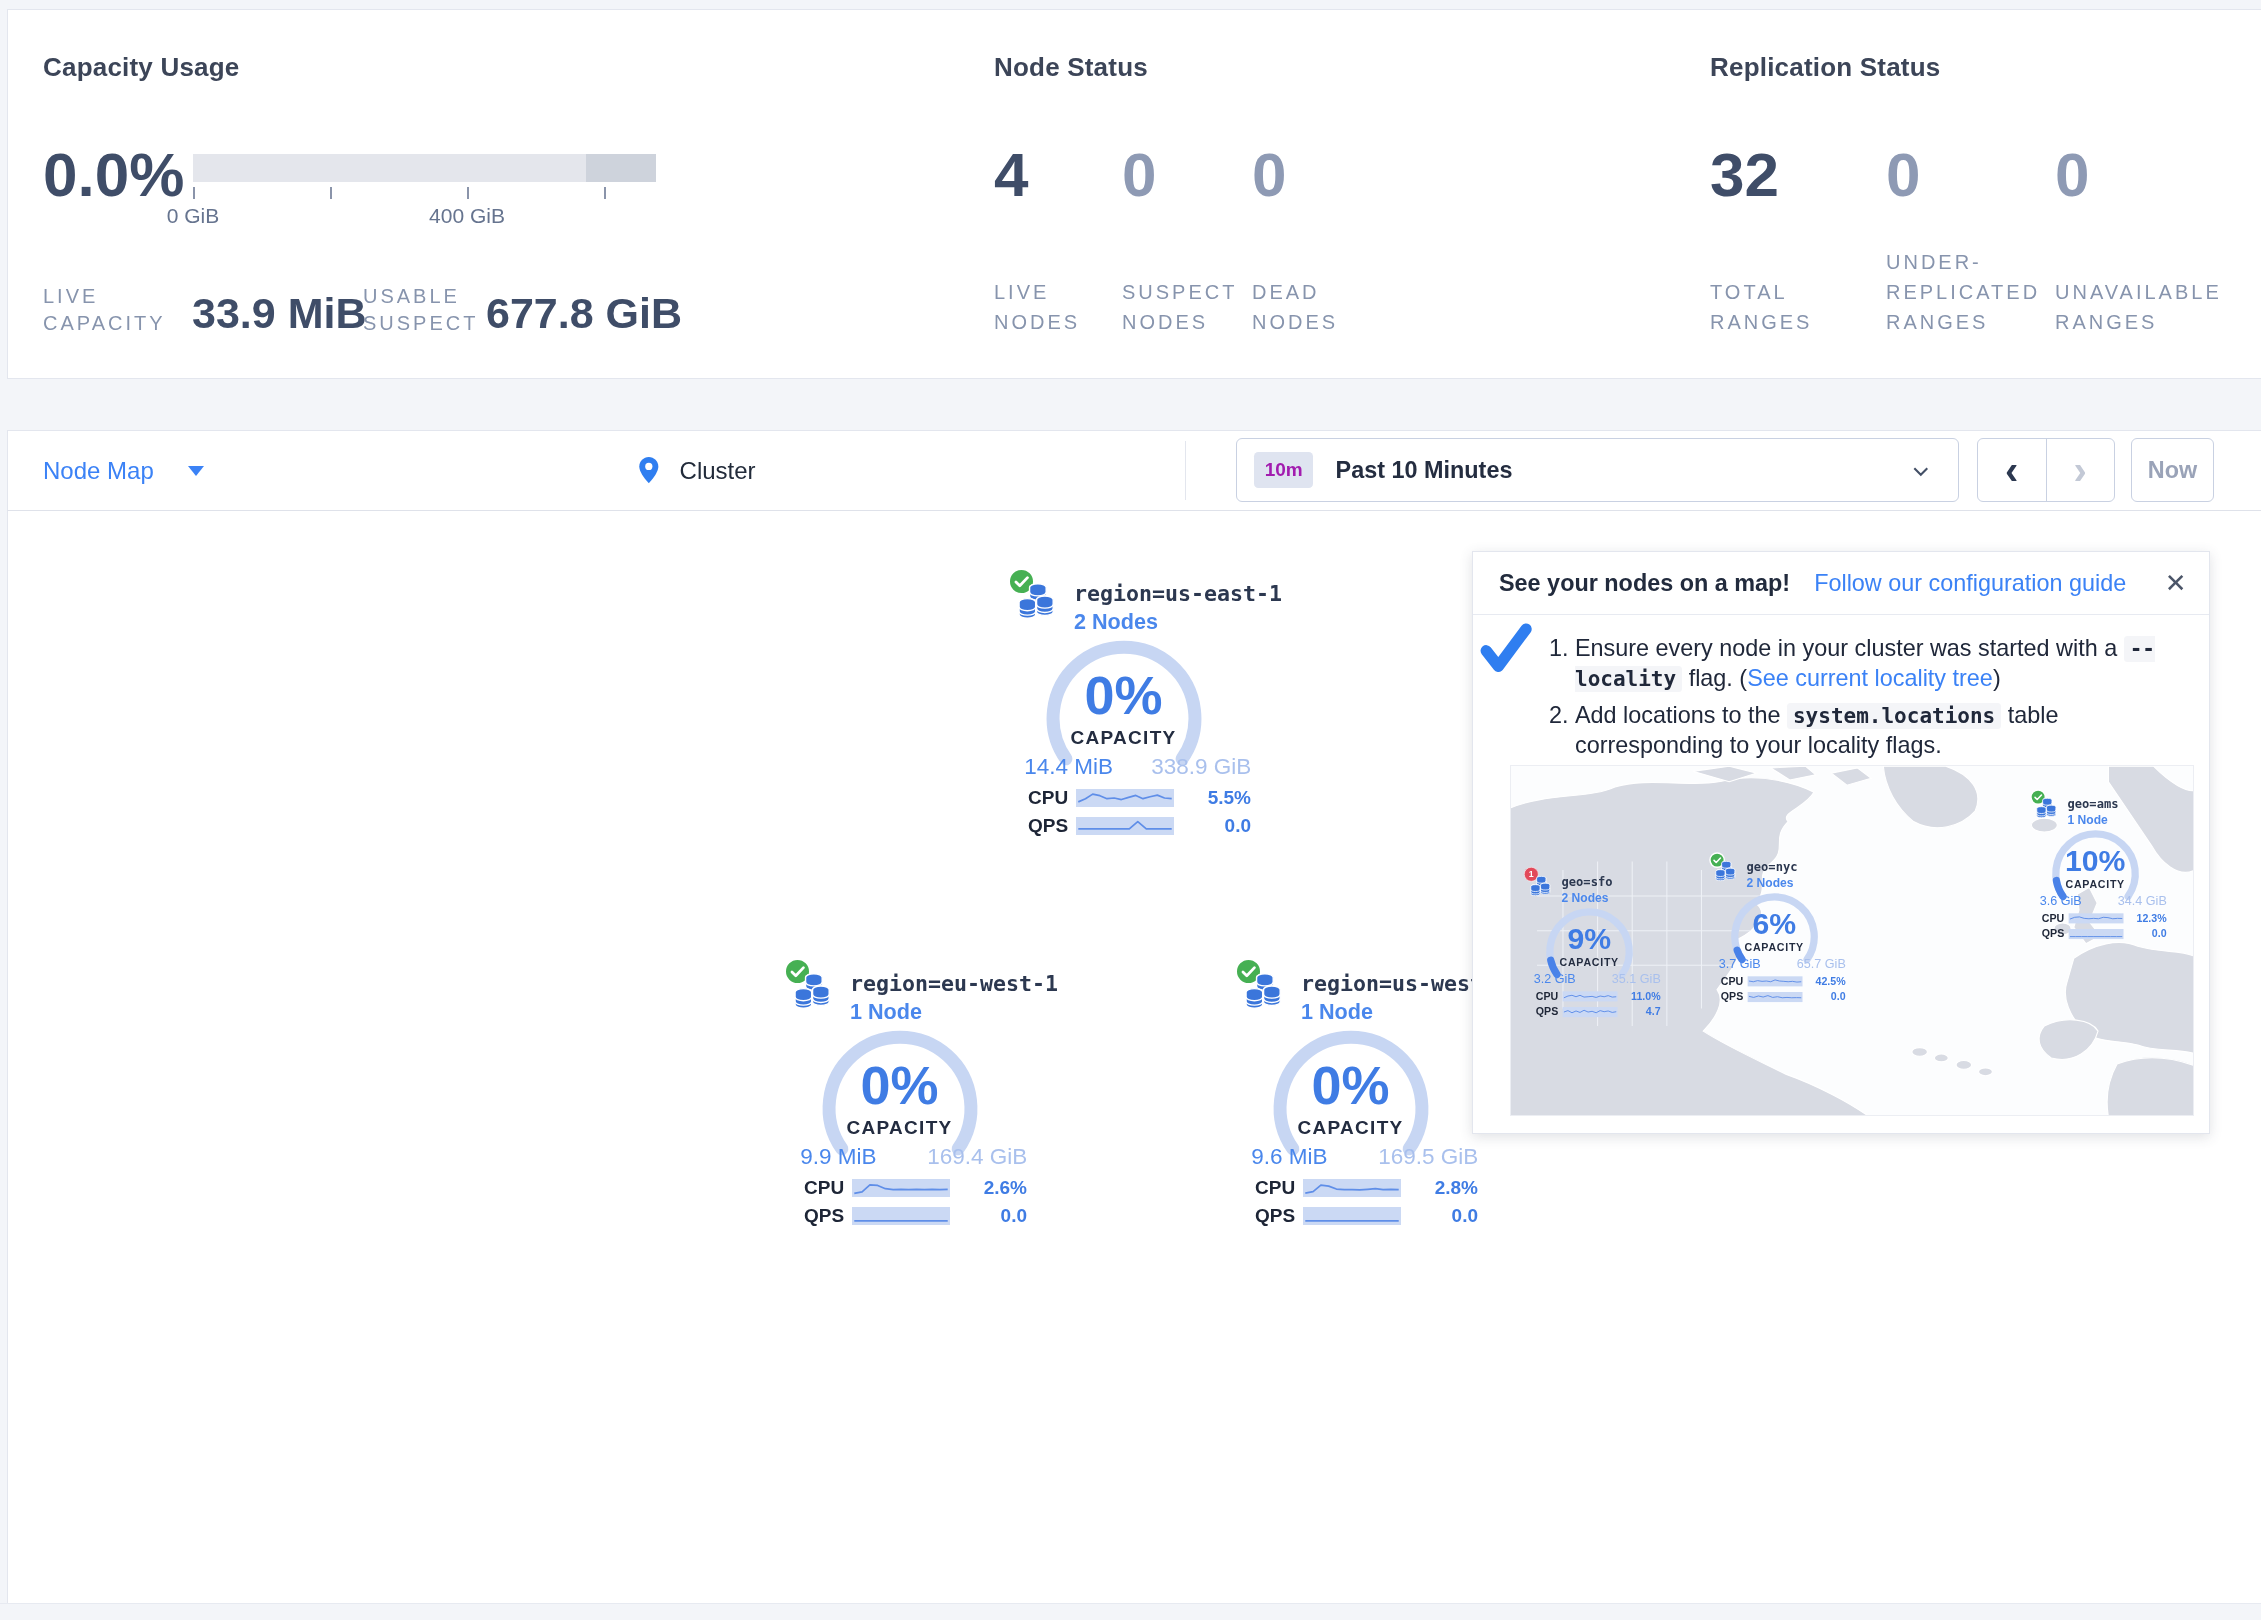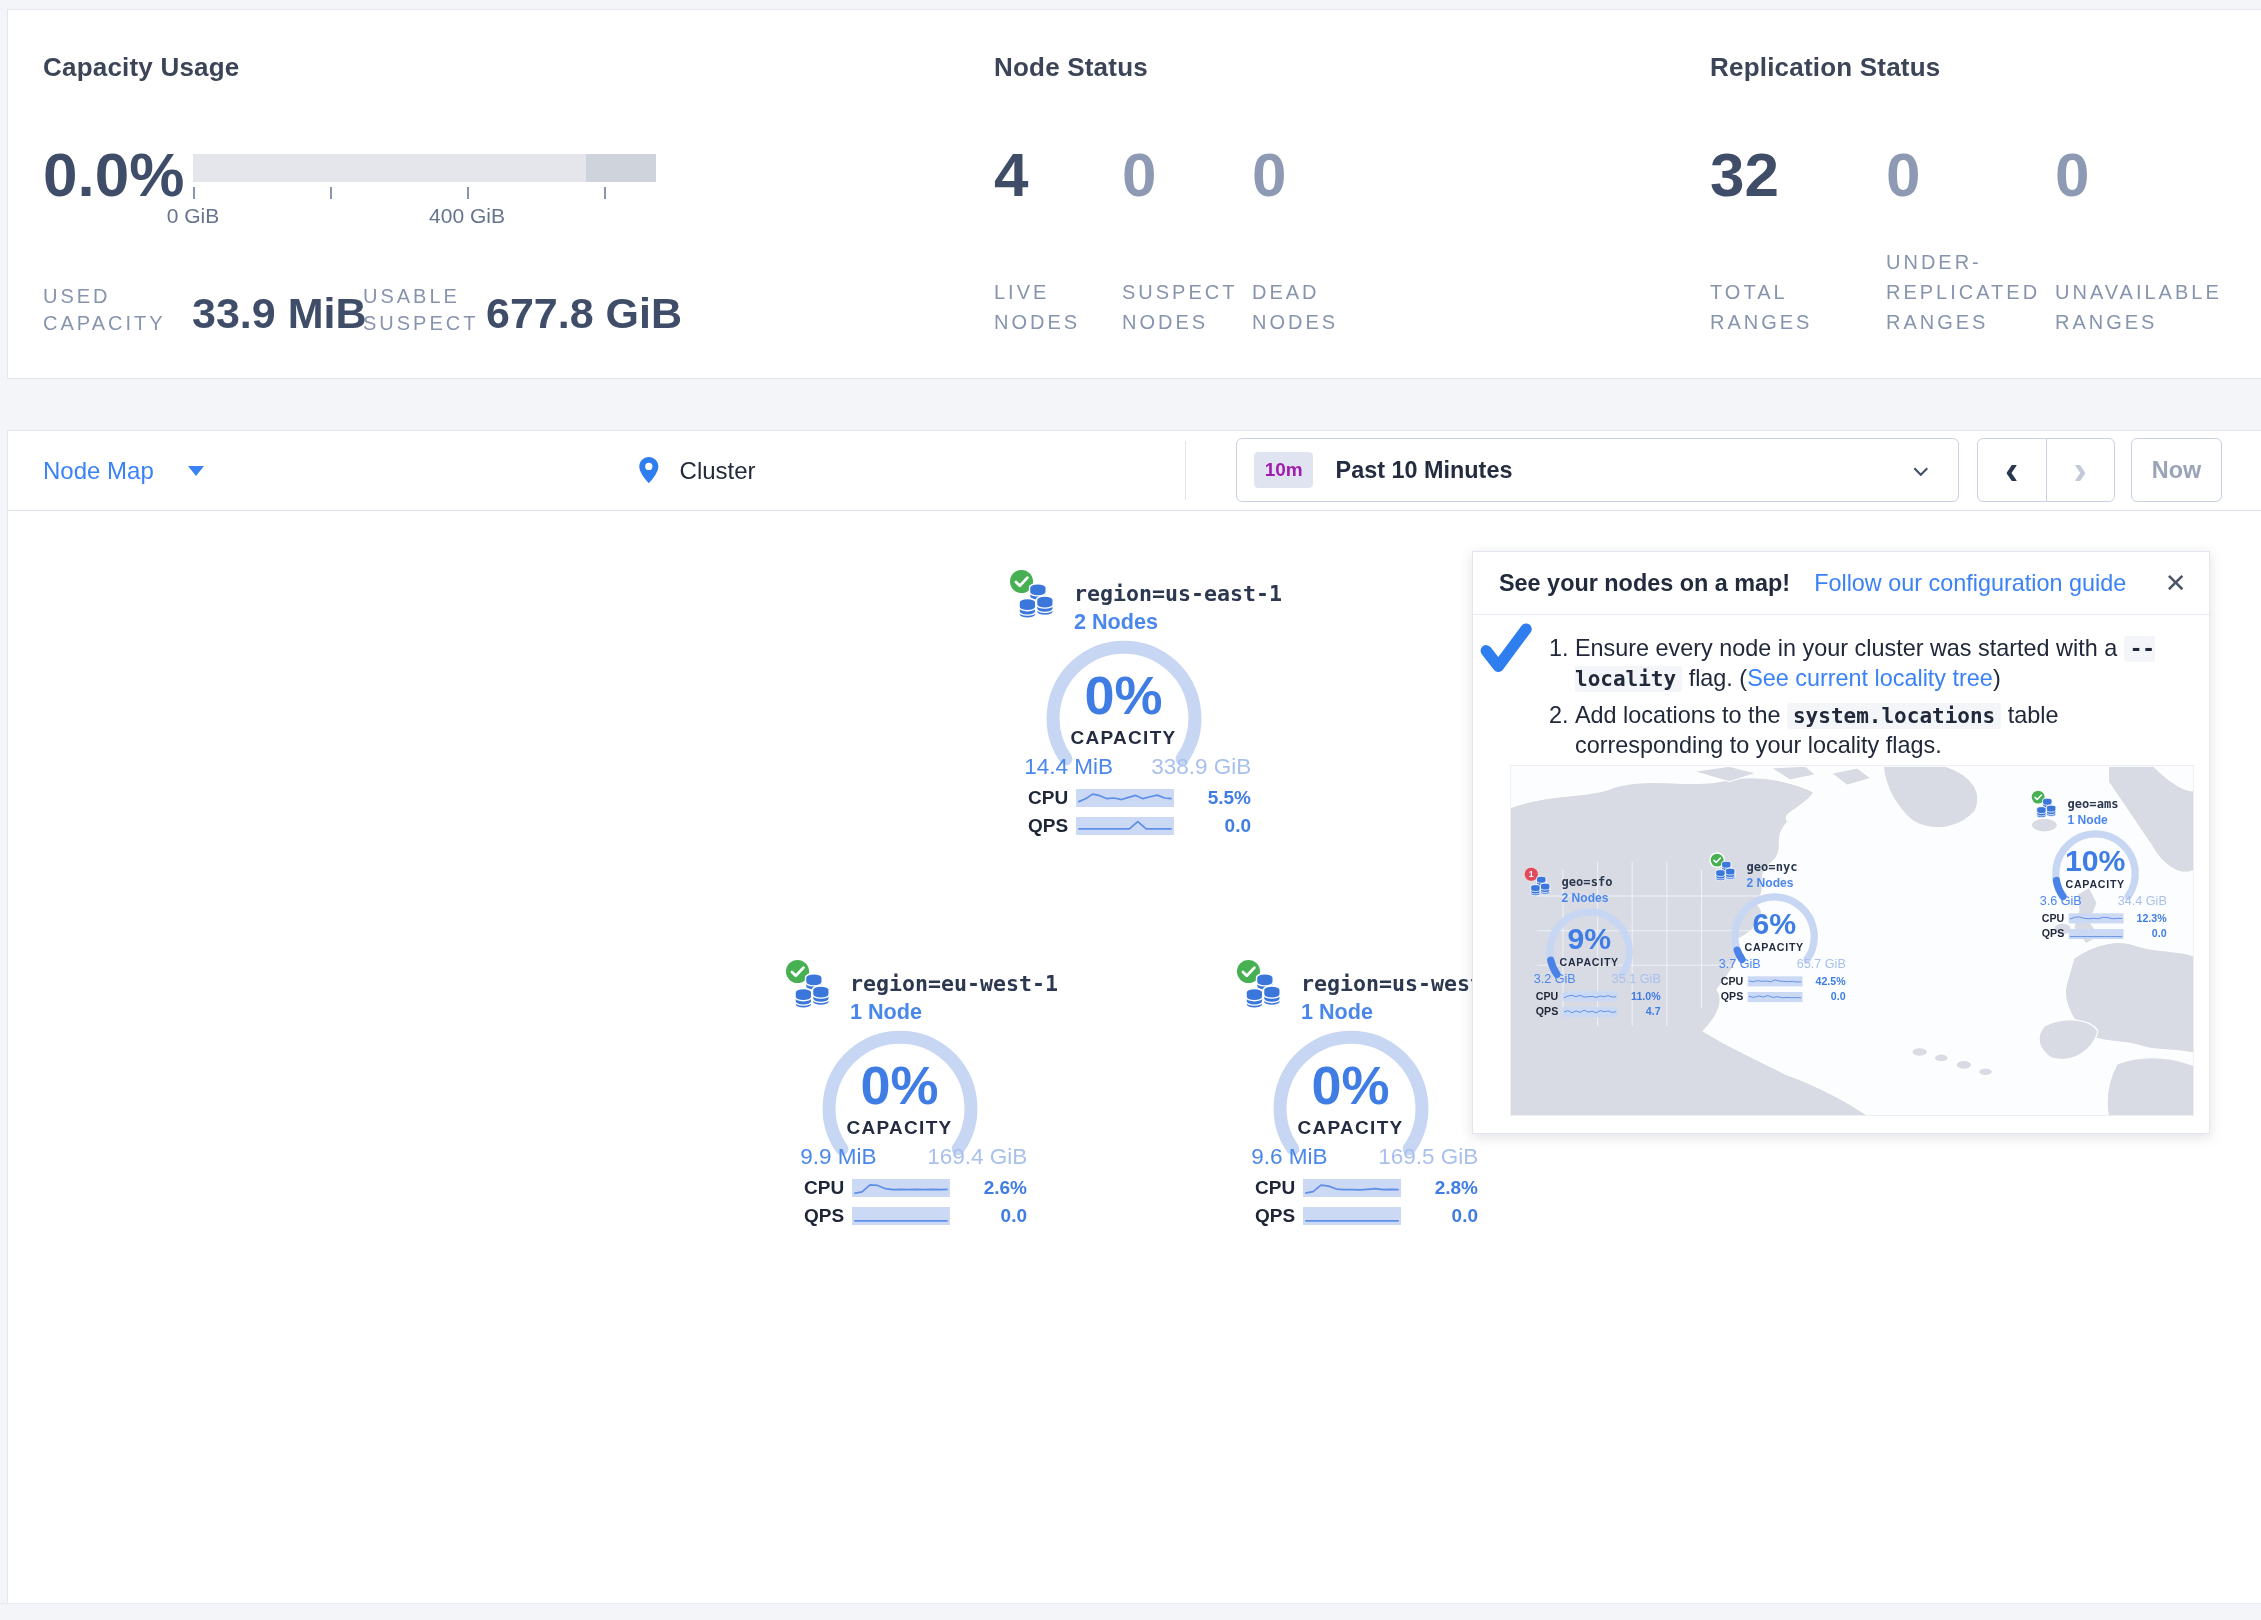--- a/index.html
+++ b/index.html
@@ -39,21 +39,21 @@
   .time-box{position:absolute;left:1228px;top:7px;width:723px;height:64px;border:0.9px solid #c9d1e2;border-radius:6px;
             background:#fff;display:flex;align-items:center;box-sizing:border-box;cursor:pointer;}
   .time-shortcut{margin-left:17.3px;background:#dfe4f0;border-radius:4.3px;padding:7px 10.4px;font-size:19px;font-weight:700;color:#a21caf;}
   .time-label{margin-left:22.5px;font-size:23.4px;font-weight:700;color:#242d40;}
   .time-chevron{position:absolute;right:29px;top:28px;}
   .nav-group{position:absolute;left:1969px;top:7px;width:138px;height:64px;border:0.9px solid #c9d1e2;border-radius:6px;
              display:flex;box-sizing:border-box;overflow:hidden;background:#fff;}
   .nav-btn{flex:1;display:flex;align-items:center;justify-content:center;font-size:40px;font-weight:700;cursor:pointer;line-height:1;}
   .nav-prev{color:#2c3850;border-right:0.9px solid #c9d1e2;}
   .nav-next{color:#c3c9d6;}
-  .now-btn{position:absolute;left:2123px;top:7px;width:91px;height:64px;border:0.9px solid #c9d1e2;border-radius:6px;
+  .now-btn{position:absolute;left:2123px;top:7px;width:83px;height:64px;border:0.9px solid #c9d1e2;border-radius:6px;
            display:flex;align-items:center;justify-content:center;font-size:23.4px;font-weight:700;color:#9aa3b8;background:#fff;
            box-sizing:border-box;cursor:pointer;}
 
   
   .map-area{position:absolute;left:7px;right:7px;top:511px;height:1093px;background:#fff;
             border-left:0.9px solid #e3e6ee;border-right:0.9px solid #e3e6ee;box-sizing:border-box;}
   .band-bottom{position:absolute;left:0;right:0;bottom:0;height:17.3px;background:#f3f5f9;border-top:0.9px solid #e7eaf1;}
 
   
   .mapnode{position:absolute;width:251px;height:275px;}
@@ -106,21 +106,21 @@
     <div class="cap-bar">
       <div class="cap-bar-tail"></div>
     </div>
     <div class="cap-tick" style="left:185px"></div>
     <div class="cap-tick" style="left:322px"></div>
     <div class="cap-tick" style="left:459px"></div>
     <div class="cap-tick" style="left:596px"></div>
     <div class="cap-ticklabel" style="left:185px">0 GiB</div>
     <div class="cap-ticklabel" style="left:459px">400 GiB</div>
 
-    <div class="kv-label" style="left:35px;width:130px">USED CAPACITY</div>
+    <div class="kv-label" style="left:35px;width:130px">LIVE CAPACITY</div>
     <div class="kv-value" style="left:184px">33.9 MiB</div>
     <div class="kv-label" style="left:355px;width:139px">USABLE SUSPECT</div>
     <div class="kv-value" style="left:478px">677.8 GiB</div>
 
     <div id="node-status-cols" style="position: absolute; left: 986px; top: 0px; bottom: 0px;">
         <div class="stat-col" style="left: 0px; width: 104px;">
           <div class="stat-value">4</div>
                    <div class="stat-label" style="width:104px">LIVE NODES</div>
         </div>
         <div class="stat-col dim" style="left: 128px; width: 128px;">

